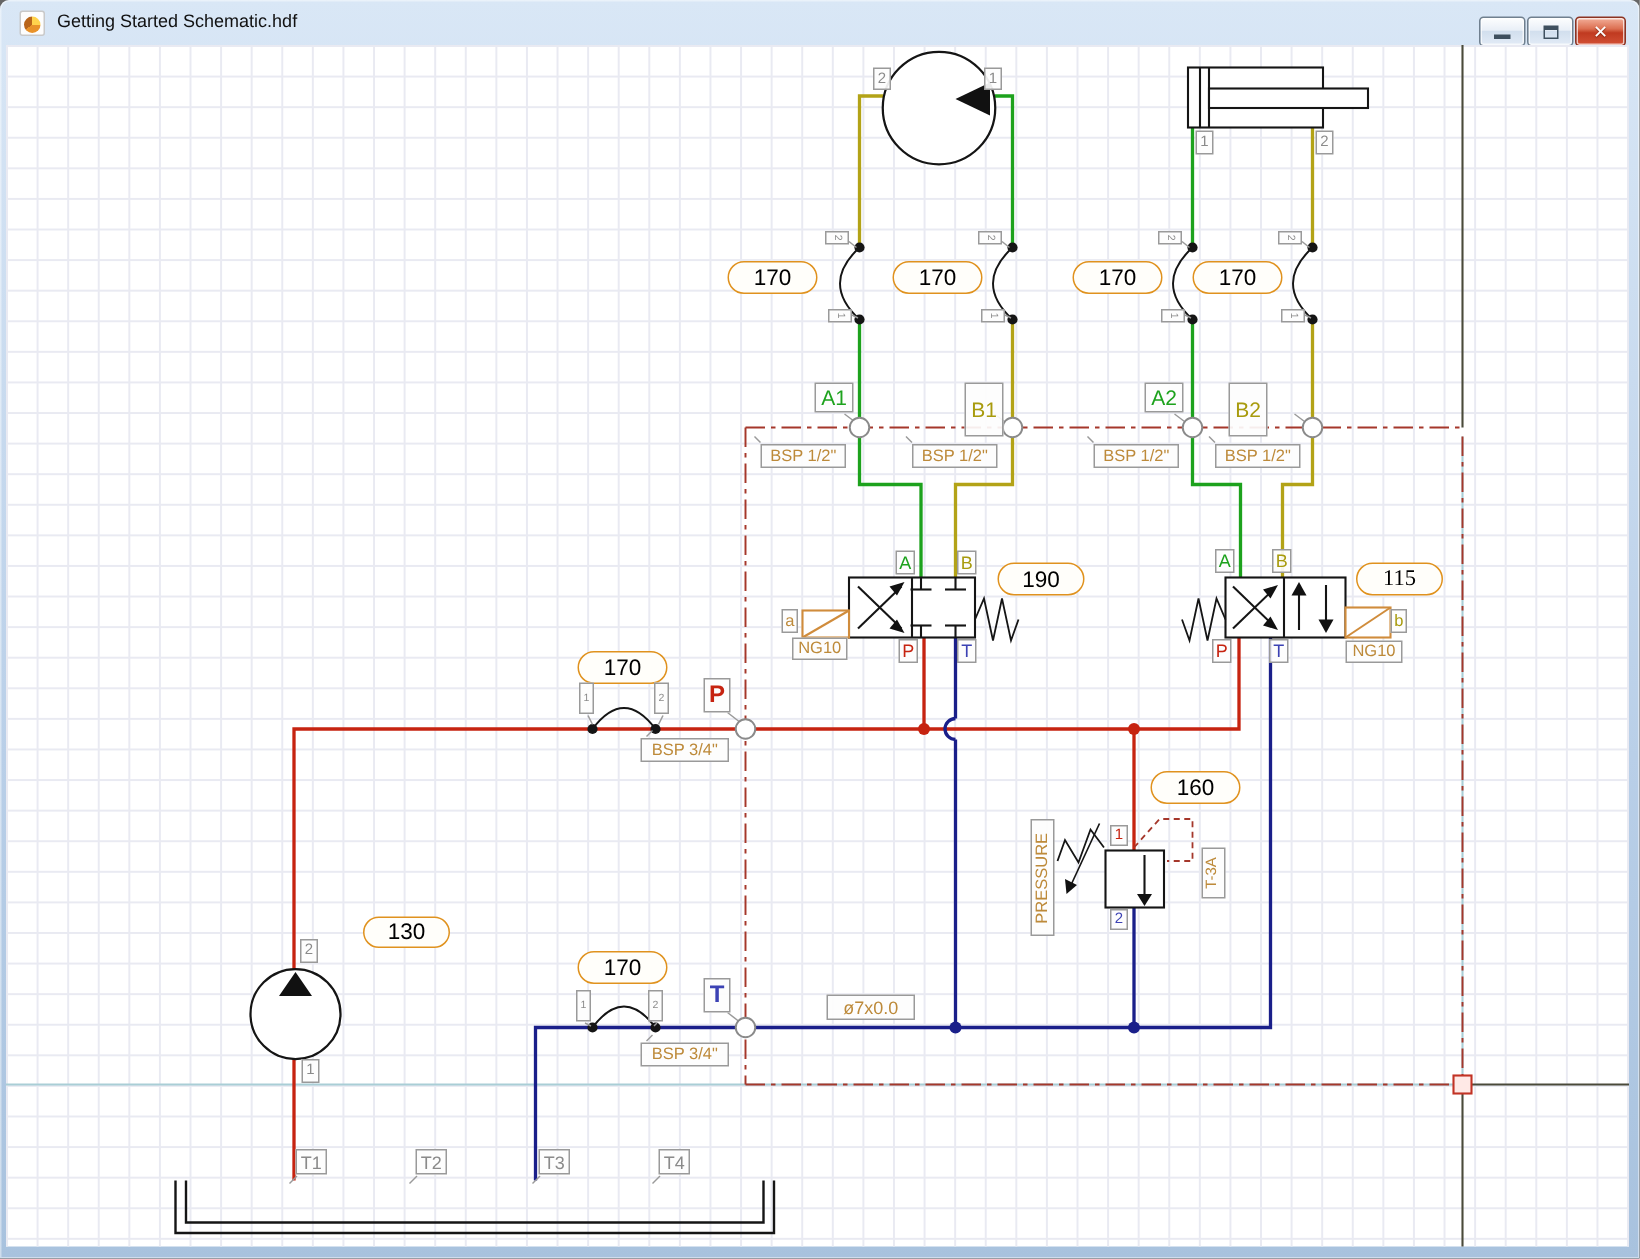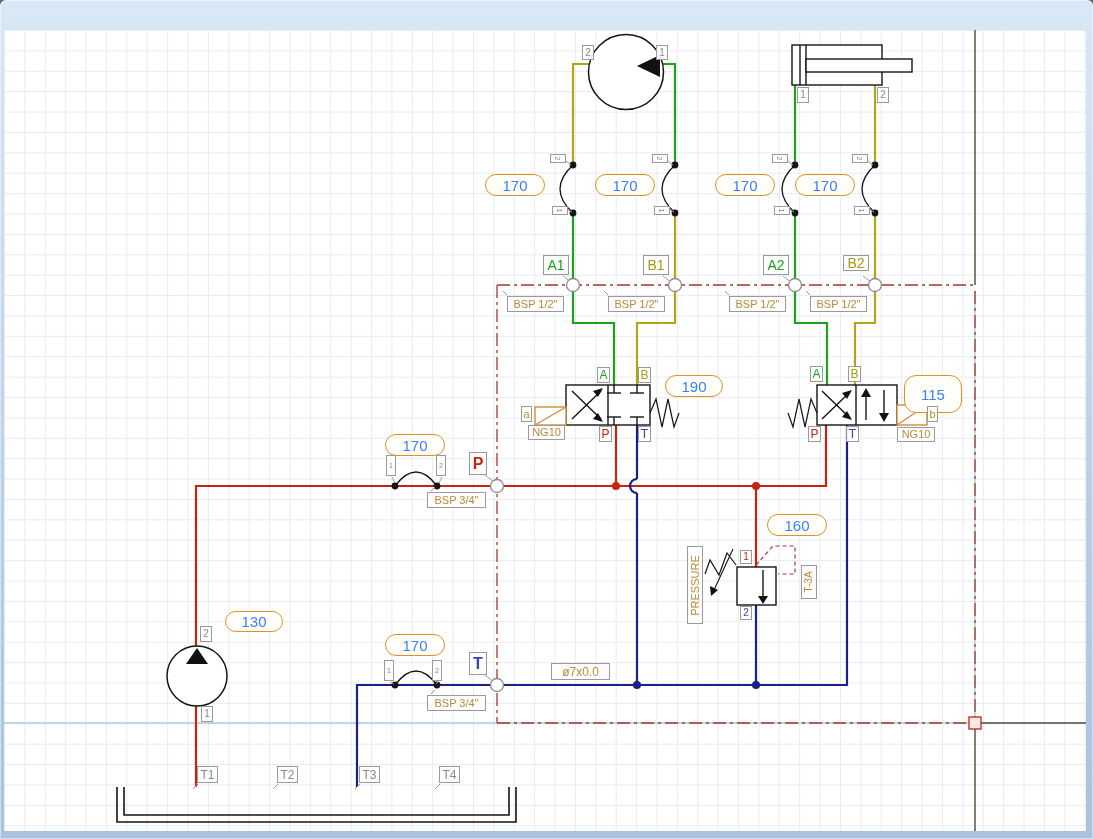--- a/index.html
+++ b/index.html
@@ -23,32 +23,45 @@
   
   .drawing{position:absolute;left:4px;top:30px;width:1082px;height:801px;background-color:#ffffff;
      background-image:linear-gradient(to right,#e9eaf2 1px,transparent 1px),
                       linear-gradient(to bottom,#e9eaf2 1px,transparent 1px);
      background-size:20.4px 20.4px;overflow:hidden;}
   .world{position:absolute;left:-4px;top:-30px;width:1093px;height:839px;}
   svg{position:absolute;left:0;top:0;}
   
   .lbl{position:absolute;display:flex;align-items:center;justify-content:center;
        font-family:"Liberation Sans","DejaVu Sans",sans-serif;line-height:1;}
-  .balloon{border:1.6px solid #e0921e;border-radius:12px;color:#3b82f6;font-size:15px;background:#fffefa;}
+  .balloon{border:1.6px solid #e0921e;border-radius:12px;color:#000000;font-size:15px;background:#fffefa;}
   .tag{border:1px solid #9a9a9a;background:rgba(253,253,253,.92);font-size:12px;}
   .tiny{border:1px solid #9a9a9a;background:rgba(253,253,253,.92);font-size:7px;}
   .c-green{color:#1da21d}.c-olive{color:#a89b0e}.c-red{color:#c62310}.c-blue{color:#3c42b4}
   .c-gray{color:#8a8a8a}.c-tan{color:#bd8a3a}
   .bold{font-weight:bold;}
   .lbl span{display:block;white-space:nowrap;}
 </style>
 </head>
 <body>
 
 <div class="win">
+  <div class="titlebar">
+    <div class="appicon">
+        <div class="ball"></div>
+      </div>
+    <div class="title">Getting Started Schematic.hdf</div>
+    <div class="wbtn min">
+        <div class="minbar"></div>
+      </div>
+    <div class="wbtn max">
+        <div class="maxbox"></div>
+      </div>
+    <div class="wbtn close">✕</div>
+  </div>
 
   <div class="drawing">
     <div class="world">
 
       <svg width="1093" height="839" viewBox="0 0 1093 839">
 
         <g stroke-width="1.4" fill="none">
           <line x1="4" y1="723" x2="969" y2="723" stroke="#a9ced6"></line>
           <line x1="975" y1="291" x2="975" y2="717" stroke="#a9ced6"></line>
           <line x1="975" y1="30" x2="975" y2="285" stroke="#4a4a3a"></line>
@@ -222,27 +235,27 @@
       </svg>
 
       <div id="labels">
           <div class="lbl balloon" style="left: 485px; top: 174px; width: 60px; height: 22px;">170</div>
           <div class="lbl balloon" style="left: 595px; top: 174px; width: 60px; height: 22px;">170</div>
           <div class="lbl balloon" style="left: 715px; top: 174px; width: 60px; height: 22px;">170</div>
           <div class="lbl balloon" style="left: 795px; top: 174px; width: 60px; height: 22px;">170</div>
           <div class="lbl balloon" style="left: 385px; top: 434px; width: 60px; height: 22px;">170</div>
           <div class="lbl balloon" style="left: 385px; top: 634px; width: 60px; height: 22px;">170</div>
           <div class="lbl balloon" style="left: 665px; top: 375px; width: 58px; height: 22px;">190</div>
-          <div class="lbl balloon" style="left: 904px; top: 375px; width: 58px; height: 38px;">115</div>
+          <div class="lbl balloon" style="left: 904px; top: 375px; width: 58px; height: 22px; font-family: Liberation Serif, serif;">115</div>
           <div class="lbl balloon" style="left: 767px; top: 514px; width: 60px; height: 22px;">160</div>
-          <div class="lbl balloon" style="left: 225px; top: 611px; width: 58px; height: 21px;">130</div>
+          <div class="lbl balloon" style="left: 242px; top: 611px; width: 58px; height: 21px;">130</div>
           <div class="lbl tag c-green" style="left: 543px; top: 255px; width: 26px; height: 20px; font-size: 14px;">A1</div>
-          <div class="lbl tag c-olive" style="left: 643px; top: 255px; width: 26px; height: 20px; font-size: 14px;">B1</div>
+          <div class="lbl tag c-olive" style="left: 643px; top: 255px; width: 26px; height: 36px; font-size: 14px;">B1</div>
           <div class="lbl tag c-green" style="left: 763px; top: 255px; width: 26px; height: 20px; font-size: 14px;">A2</div>
-          <div class="lbl tag c-olive" style="left: 843px; top: 255px; width: 26px; height: 16px; font-size: 14px;">B2</div>
+          <div class="lbl tag c-olive" style="left: 819px; top: 255px; width: 26px; height: 36px; font-size: 14px;">B2</div>
           <div class="lbl tag c-tan" style="left: 507px; top: 296px; width: 57px; height: 16px; font-size: 11px;">BSP 1/2"</div>
           <div class="lbl tag c-tan" style="left: 608px; top: 296px; width: 57px; height: 16px; font-size: 11px;">BSP 1/2"</div>
           <div class="lbl tag c-tan" style="left: 729px; top: 296px; width: 57px; height: 16px; font-size: 11px;">BSP 1/2"</div>
           <div class="lbl tag c-tan" style="left: 810px; top: 296px; width: 57px; height: 16px; font-size: 11px;">BSP 1/2"</div>
           <div class="lbl tag c-tan" style="left: 427px; top: 492px; width: 59px; height: 16px; font-size: 11px;">BSP 3/4"</div>
           <div class="lbl tag c-tan" style="left: 427px; top: 695px; width: 59px; height: 16px; font-size: 11px;">BSP 3/4"</div>
           <div class="lbl tag c-tan" style="left: 528px; top: 425px; width: 37px; height: 15px; font-size: 11px;">NG10</div>
           <div class="lbl tag c-tan" style="left: 897px; top: 427px; width: 38px; height: 15px; font-size: 11px;">NG10</div>
           <div class="lbl tag c-tan" style="left: 551px; top: 663px; width: 59px; height: 17px; font-size: 12px;">ø7x0.0</div>
           <div class="lbl tag c-tan" style="left: 687px; top: 546px; width: 16px; height: 78px; font-size: 11px;">

